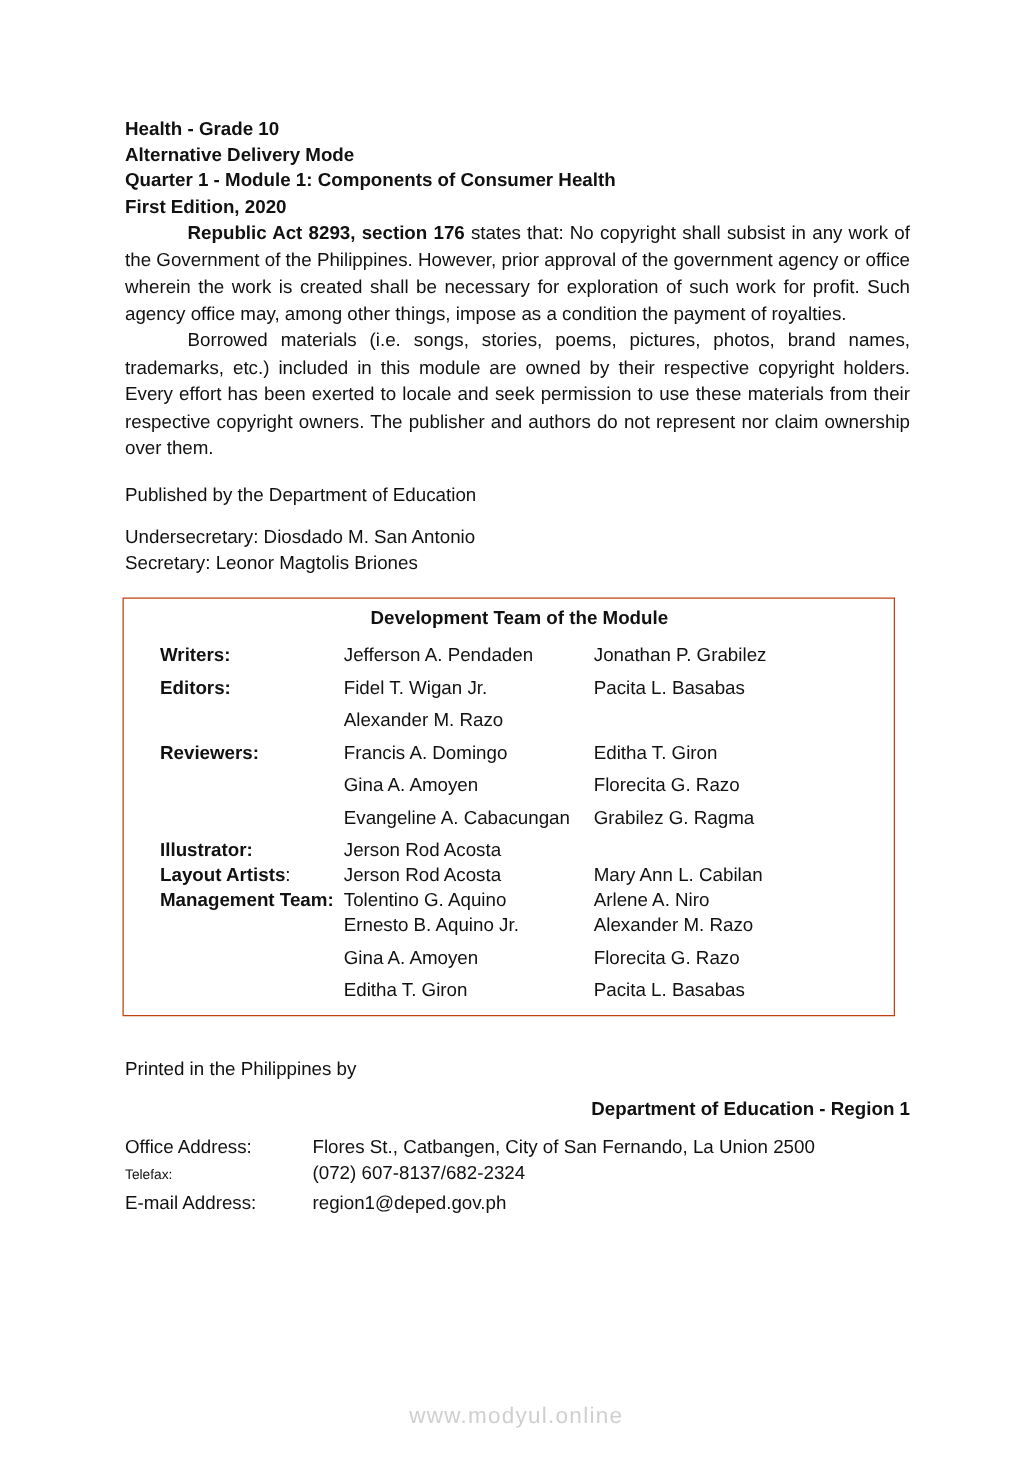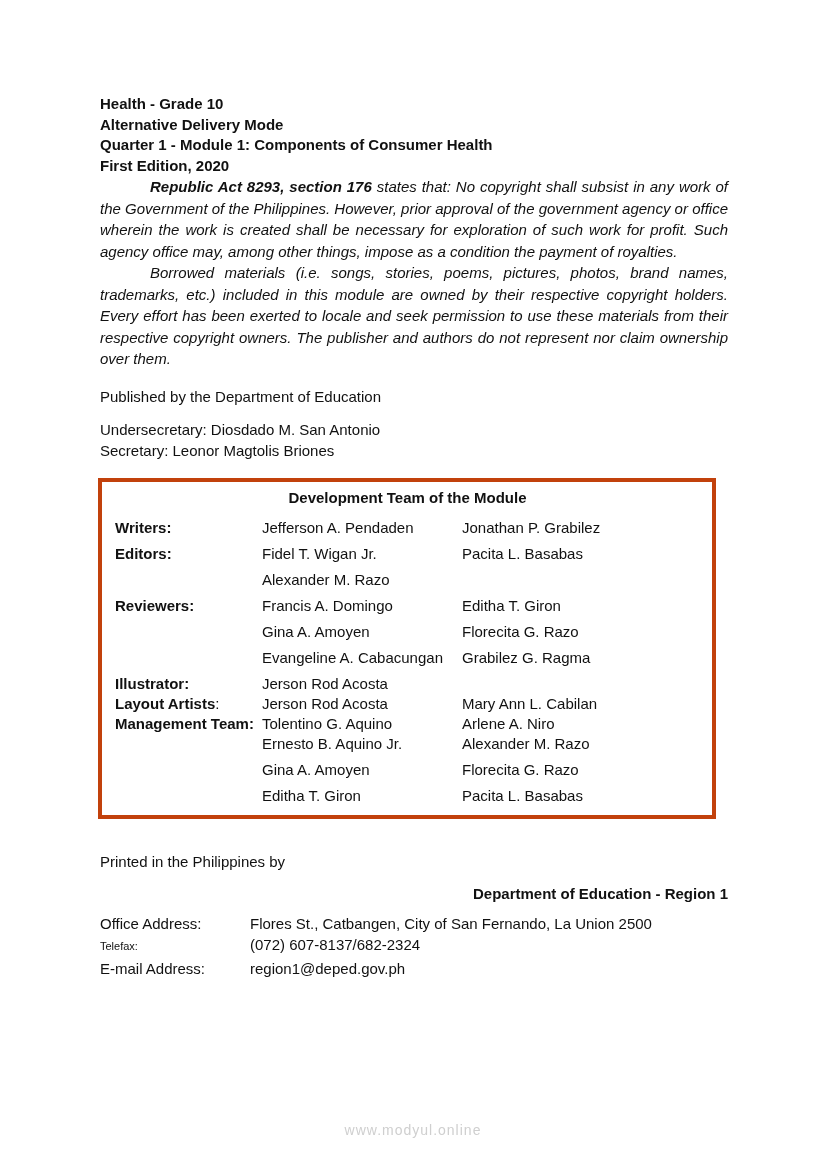--- a/index.html
+++ b/index.html
@@ -29,43 +29,42 @@
   .doc-header {
     margin-top: 94px;
     font-weight: bold;
     line-height: 20.5px;
   }
 
   p.para {
     margin: 0;
     text-align: justify;
     line-height: 21.5px;
-    font-style: italic;
   }
   .indent { text-indent: 50px; }
   .para1 { margin-top: 21px; }
   .para2 { margin-top: 9px; }
 
   .published {
     margin: 0;
     margin-top: 16px;
     line-height: 21px;
   }
   .officials {
     margin-top: 12px;
     line-height: 21px;
   }
 
   .dev-box {
     margin-top: 17px;
     margin-left: -2px;
     width: 618px;
-    border: 4px solid #c2410c;
+    border: 1px solid #c2410c;
     box-sizing: border-box;
-    padding: 6px 12px 12px 13px;
+    padding: 6px 12px 12px 29px;
   }
   .dev-title {
     text-align: center;
     line-height: 16px;
     margin-top: 2px;
   }
   .dev-row {
     display: grid;
     grid-template-columns: 147px 200px 1fr;
     line-height: 15px;
@@ -96,21 +95,21 @@
   }
   .contact-label.telefax { font-size: 11px; }
 
   .watermark {
     position: absolute;
     left: 0;
     right: 0;
     top: 1122px;
     text-align: center;
     color: #cfcfcf;
-    font-size: 14px;
+    font-size: 18px;
     letter-spacing: 1px;
   }
 </style>
 </head>
 <body>
 
 <div class="page">
   <div class="content">
 
     <div class="doc-header">

